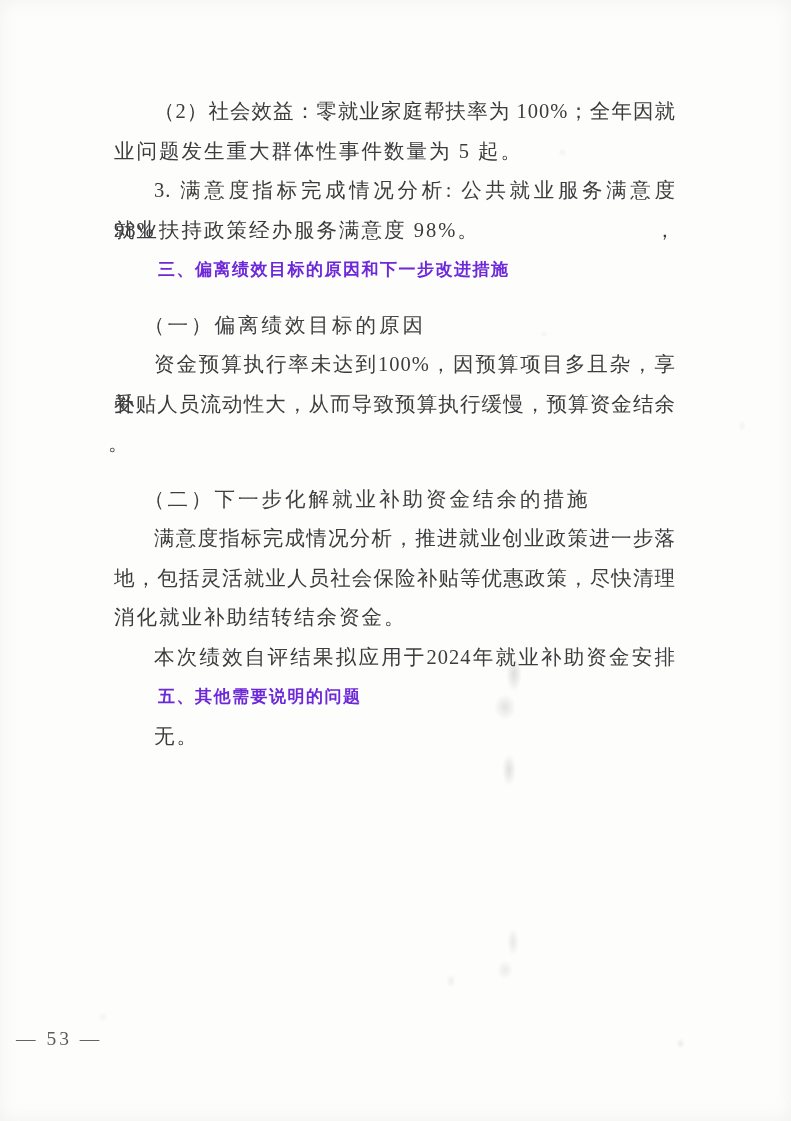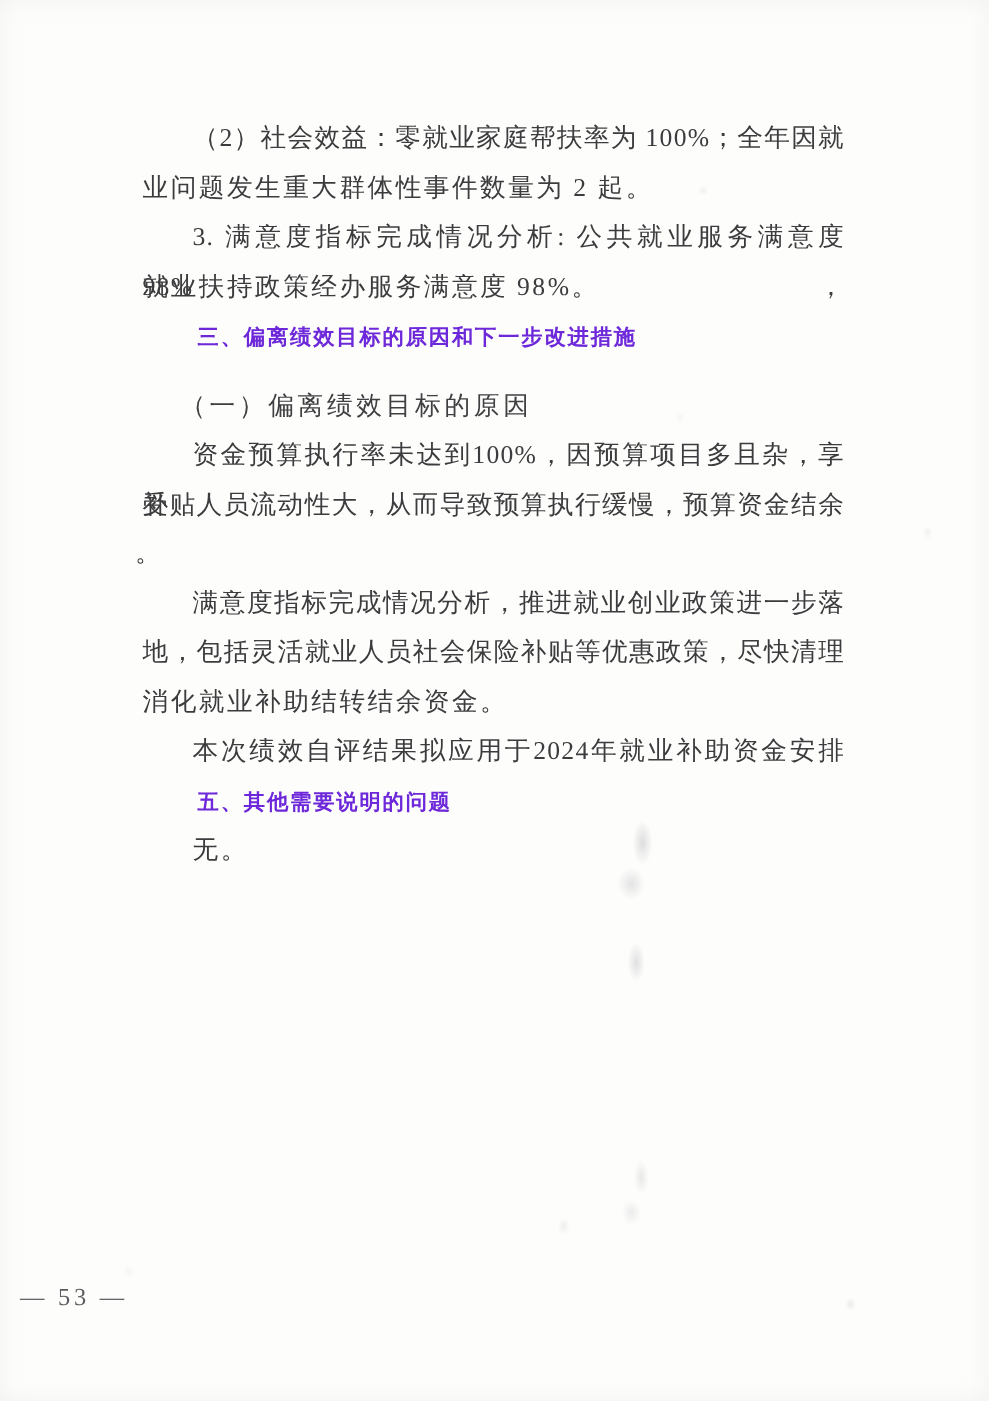--- a/index.html
+++ b/index.html
@@ -76,28 +76,29 @@
     pointer-events: none;
   }
 </style>
 </head>
 <body>
 
 <div class="page">
 
   <div class="content">
     <div class="line indent justify">（2）社会效益：零就业家庭帮扶率为 100%；全年因就</div>
-    <div class="line">业问题发生重大群体性事件数量为 2 起。</div>
+    <div class="line">业问题发生重大群体性事件数量为 5 起。</div>
     <div class="line indent justify">3. 满意度指标完成情况分析: 公共就业服务满意度 98%，</div>
     <div class="line">就业扶持政策经办服务满意度 98%。</div>
     <div class="line heading">三、偏离绩效目标的原因和下一步改进措施</div>
     <div class="line sub">（一）偏离绩效目标的原因</div>
     <div class="line indent justify">资金预算执行率未达到100%，因预算项目多且杂，享受</div>
     <div class="line justify">补贴人员流动性大，从而导致预算执行缓慢，预算资金结余</div>
     <div class="line lone-period">。</div>
+    <div class="line sub">（二）下一步化解就业补助资金结余的措施</div>
     <div class="line indent justify">满意度指标完成情况分析，推进就业创业政策进一步落</div>
     <div class="line justify">地，包括灵活就业人员社会保险补贴等优惠政策，尽快清理</div>
     <div class="line">消化就业补助结转结余资金。</div>
     <div class="line indent justify">本次绩效自评结果拟应用于2024年就业补助资金安排</div>
     <div class="line heading">五、其他需要说明的问题</div>
     <div class="line indent">无。</div>
   </div>
 
   <div class="footer">
     <span>— 53 —</span>

